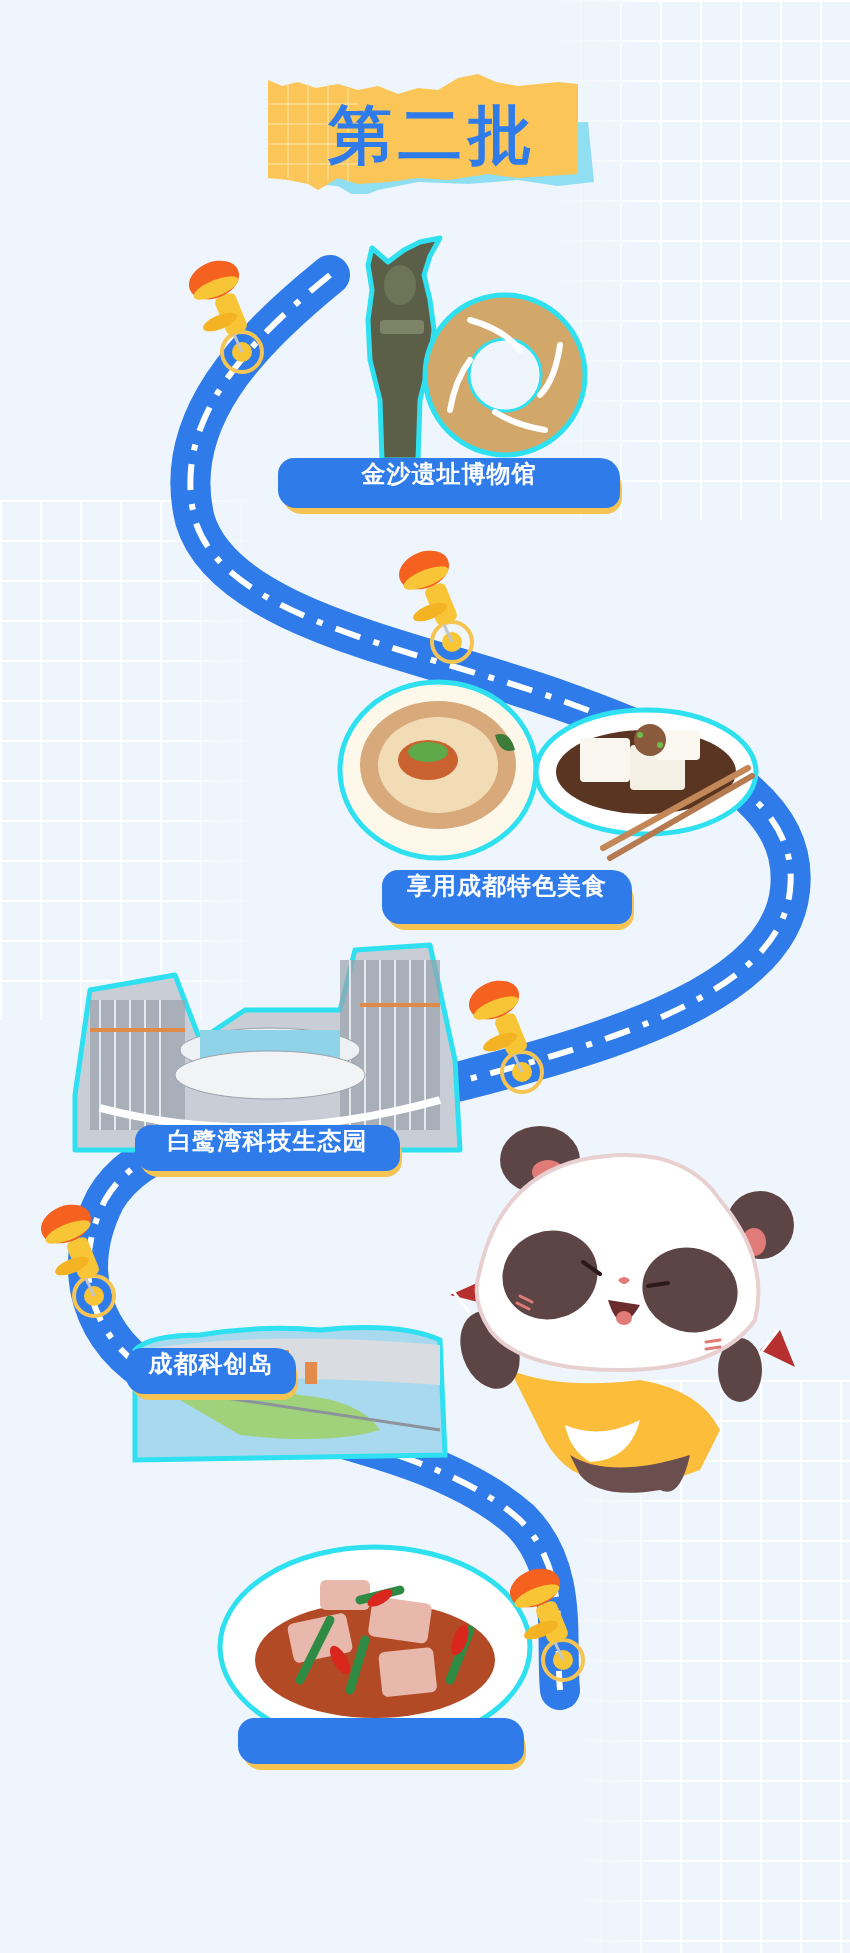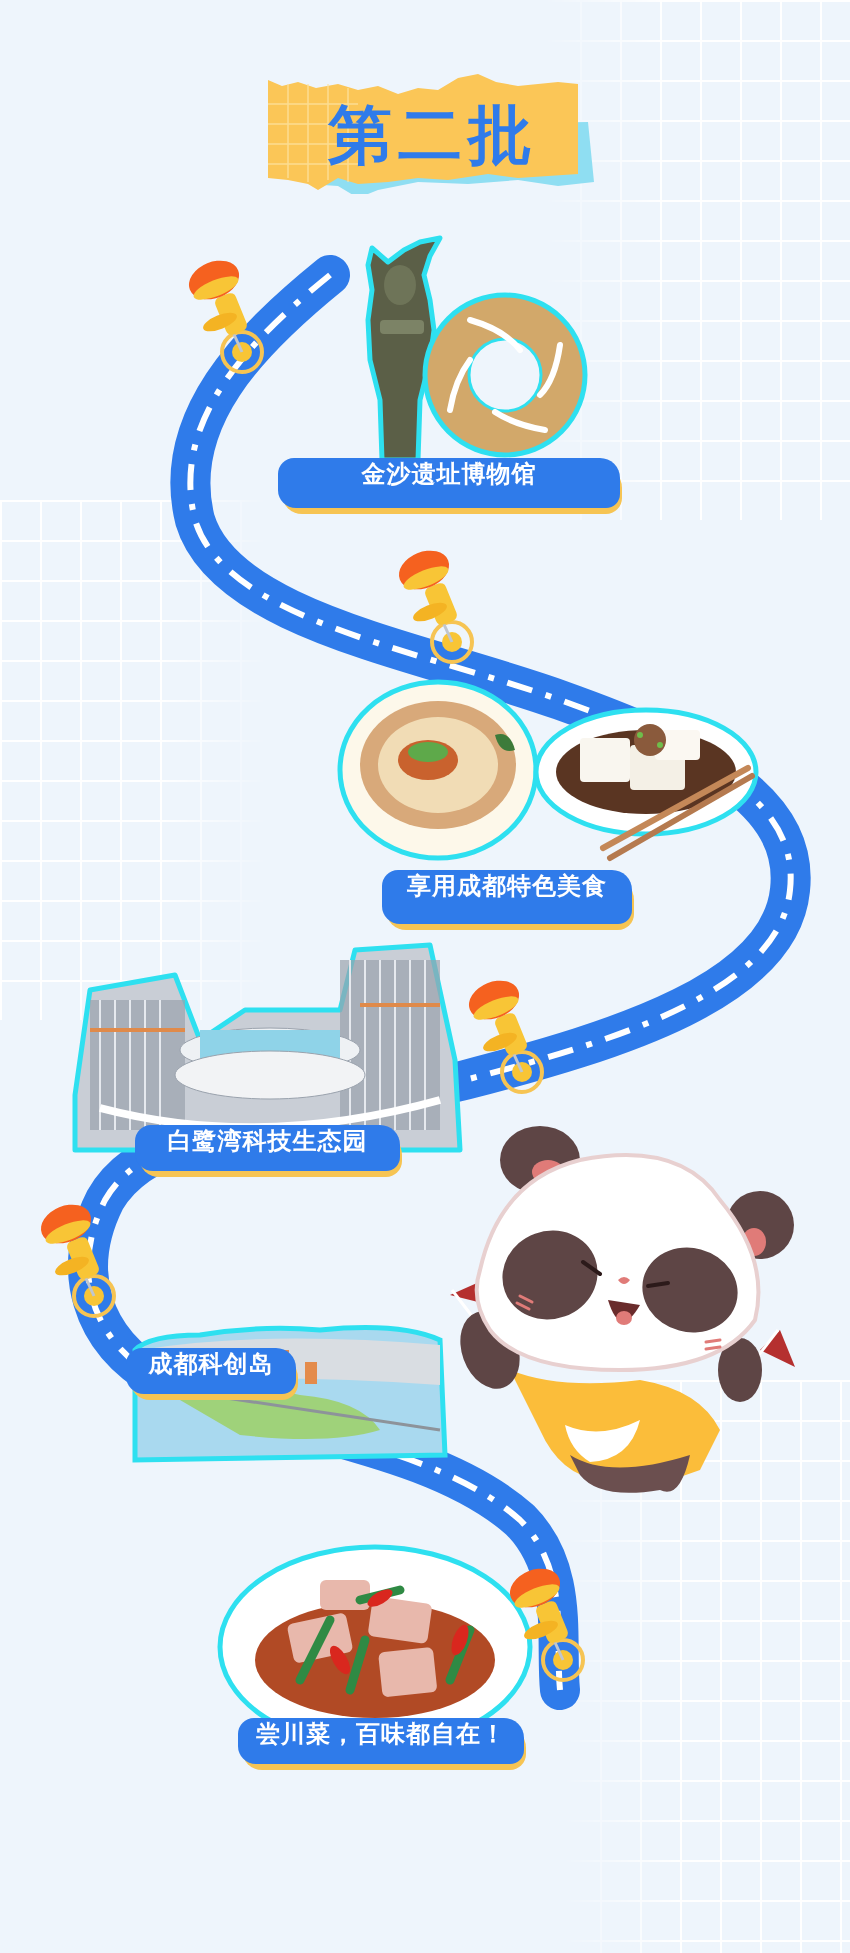--- a/index.html
+++ b/index.html
@@ -271,14 +271,13 @@
 
 <div class="label" style="left:126px; top:1348px; width:170px; height:46px;">
   <div class="bg-shadow"></div>
     <div class="bg"></div>
   <span class="txt">成都科创岛</span>
 </div>
 
 <div class="label" style="left:238px; top:1718px; width:286px; height:46px;">
   <div class="bg-shadow"></div>
     <div class="bg"></div>
-  <span class="txt">尝川菜，百味都自在！</span>
 </div>
 
 </body></html>

